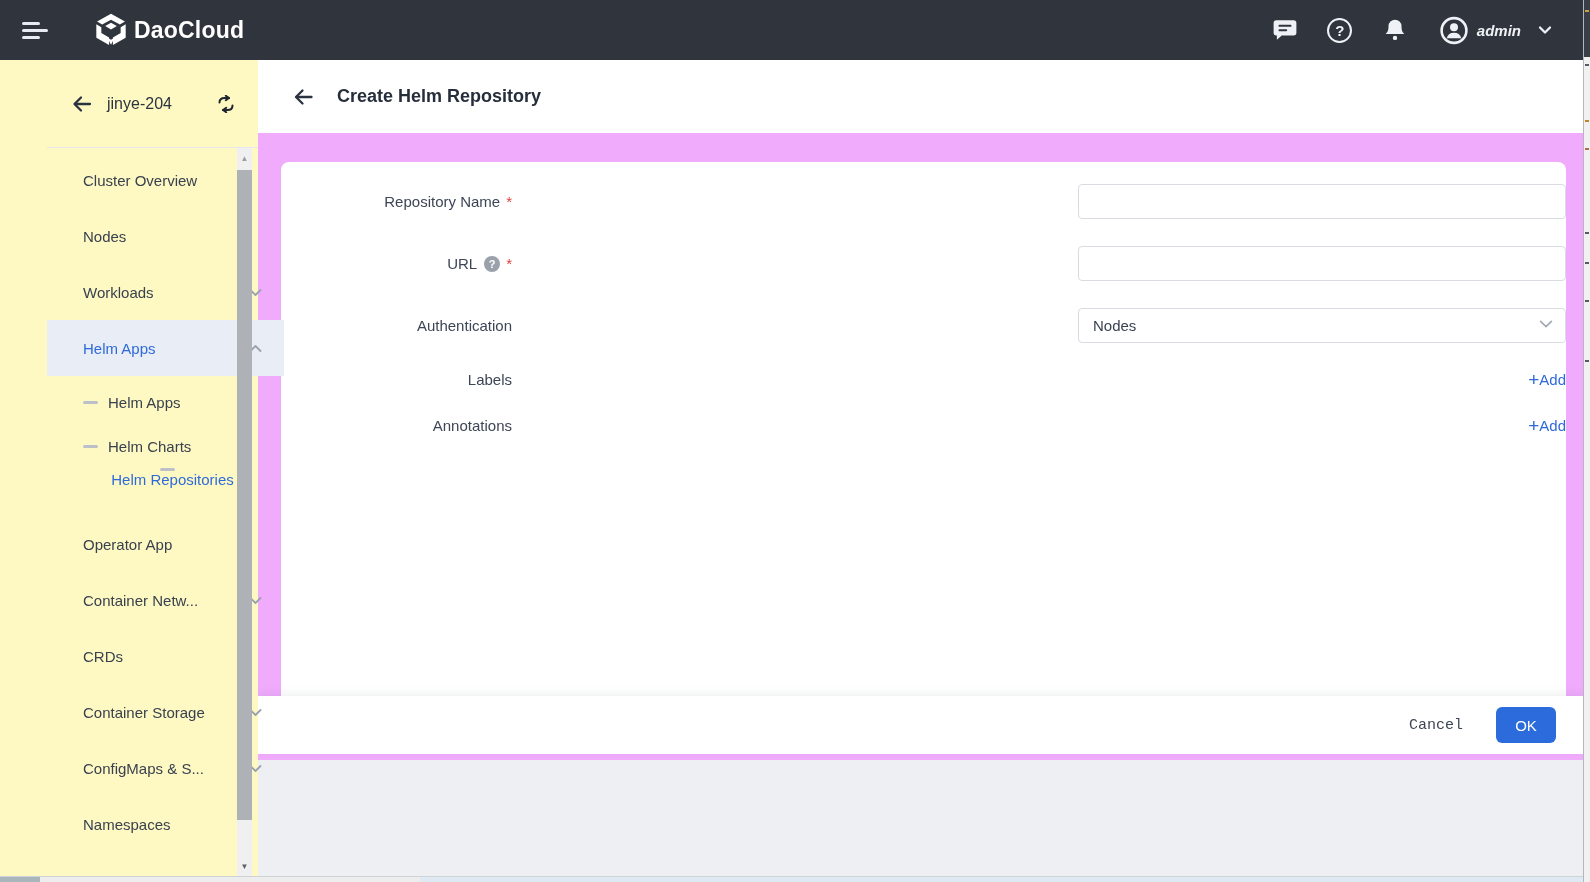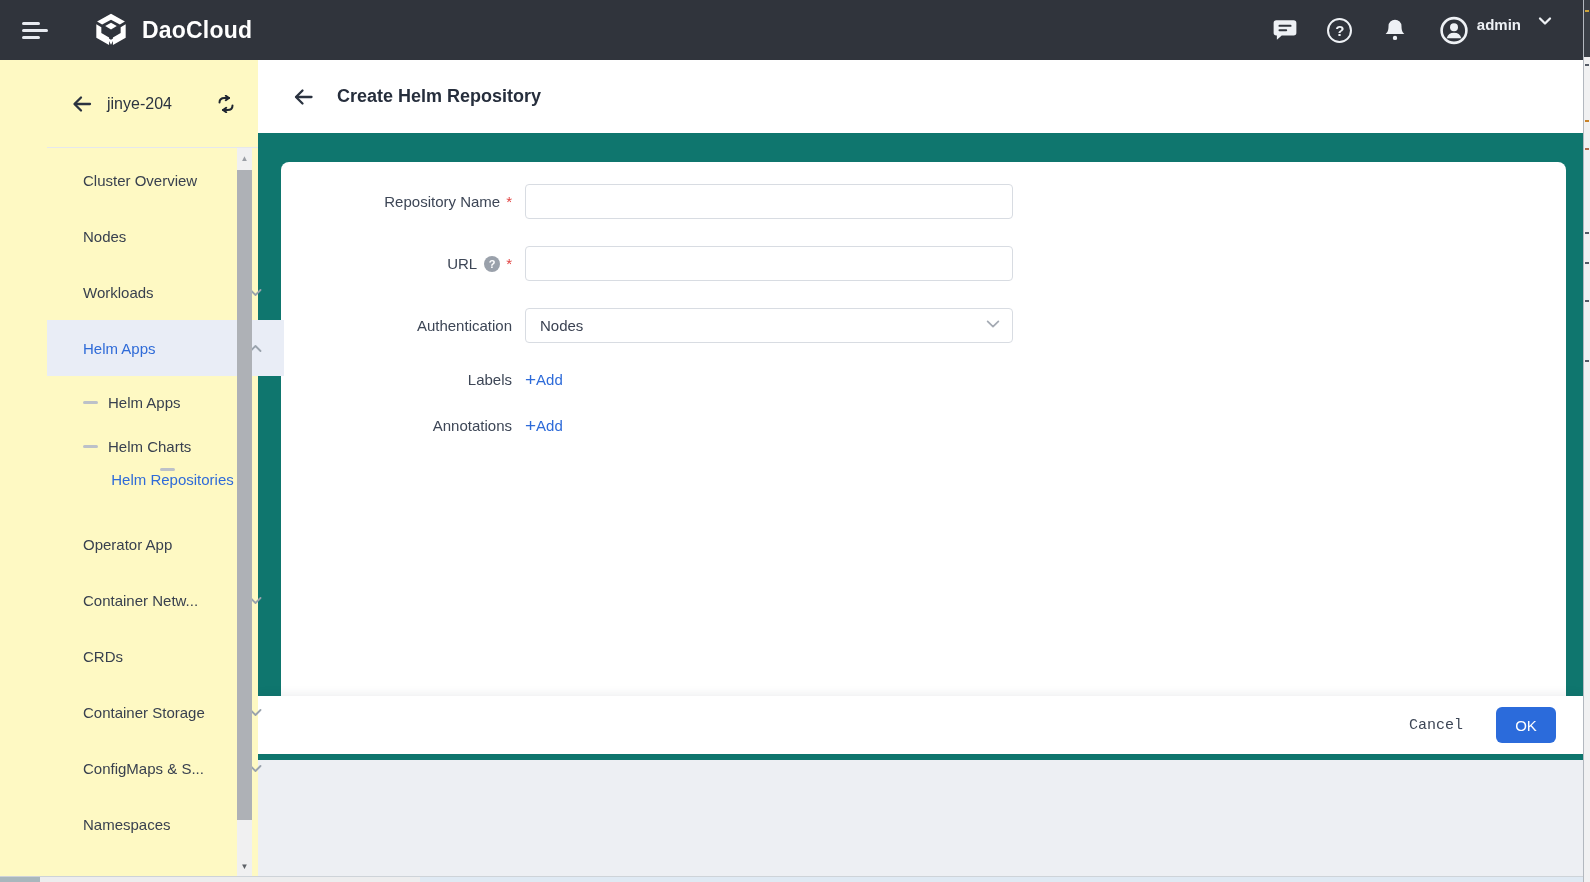--- a/index.html
+++ b/index.html
@@ -15,31 +15,31 @@
   .topbar {
     position:absolute; top:0; left:0; width:1590px; height:60px;
     background:#30343c; display:flex; align-items:center;
     padding:0 38px 0 22px; z-index:30;
   }
   .hamburger { width:30px; height:22px; display:flex; flex-direction:column; justify-content:center; gap:4px; cursor:pointer; }
   .hamburger i { display:block; height:3px; border-radius:2px; background:#e8ebf1; }
   .hamburger i:nth-child(1){ width:18px; }
   .hamburger i:nth-child(2){ width:26px; }
   .hamburger i:nth-child(3){ width:18px; }
-  .brand { display:flex; align-items:center; margin-left:42px; gap:14px; }
+  .brand { display:flex; align-items:center; margin-left:42px; gap:6px; }
   .brand-name { color:#ffffff; font-size:23px; font-weight:700; letter-spacing:.2px; }
   .topbar-spacer { flex:1; }
   .topbar-right { display:flex; align-items:center; gap:27px; }
   .tb-icon { width:28px; height:28px; display:flex; align-items:center; justify-content:center; cursor:pointer; }
   .help-circle {
     width:25px; height:25px; border-radius:50%; border:2.4px solid #eef1f5;
     color:#eef1f5; font-size:15px; font-weight:700;
     display:flex; align-items:center; justify-content:center;
   }
-  .user-menu { display:flex; align-items:flex-start; margin-left:4px; cursor:pointer; }
+  .user-menu { display:flex; align-items:center; margin-left:4px; cursor:pointer;font-style:italic; }
   .user-name { color:#eef1f5; font-size:15px; font-weight:600; margin-left:9px; }
   .user-chevron { margin-left:17px; display:flex; }
 
   
   .sidebar {
     position:absolute; top:60px; left:0; width:258px; height:822px;
     background:#fef9c3; z-index:10;padding-left:47px;
   }
   .sidebar-header {
     height:88px; display:flex; align-items:center;
@@ -74,34 +74,34 @@
     cursor:pointer;
   }
   .scroll-arrow.up { top:2px; color:#9a9ea5; }
   .scroll-arrow.down { bottom:2px; }
   .scroll-thumb {
     position:absolute; top:22px; left:0; width:15px; height:650px;
     background:#aeb1b6; cursor:pointer;
   }
 
   
-  .main { position:absolute; top:60px; left:258px; width:1325px; height:700px; background:#0f766e; }
+  .main { position:absolute; top:60px; left:258px; width:1325px; height:700px; background:#f0abfc; }
   .main-header {
     height:73px; background:#ffffff; display:flex; align-items:center;
     padding:0 0 0 34px;
   }
   .main-header .back-arrow { display:flex; cursor:pointer; }
   .page-title { font-size:18px; font-weight:600; color:#262e3c; margin-left:22px; }
 
   .card {
     position:absolute; top:102px; left:23px; width:1285px; bottom:64px;
     background:#ffffff; border-radius:8px 8px 0 0;
   }
   .form { padding-top:22px; }
-  .form-row { display:flex; align-items:center; margin-bottom:27px; }
+  .form-row { display:flex; align-items:center; margin-bottom:27px;justify-content:space-between; }
   .form-row.top-align { align-items:flex-start; }
   .row-label-wrap {
     width:244px; flex:none; display:flex; align-items:center; justify-content:flex-end;
     padding-right:13px;
   }
   .form-row.top-align .row-label-wrap { padding-top:9px; }
   .row-label { font-size:15px; color:#3d4656; }
   .req-star { color:#e0403f; font-size:15px; margin-left:6px; }
   .help-dot {
     width:16px; height:16px; border-radius:50%; background:#9aa1ab; color:#ffffff;

